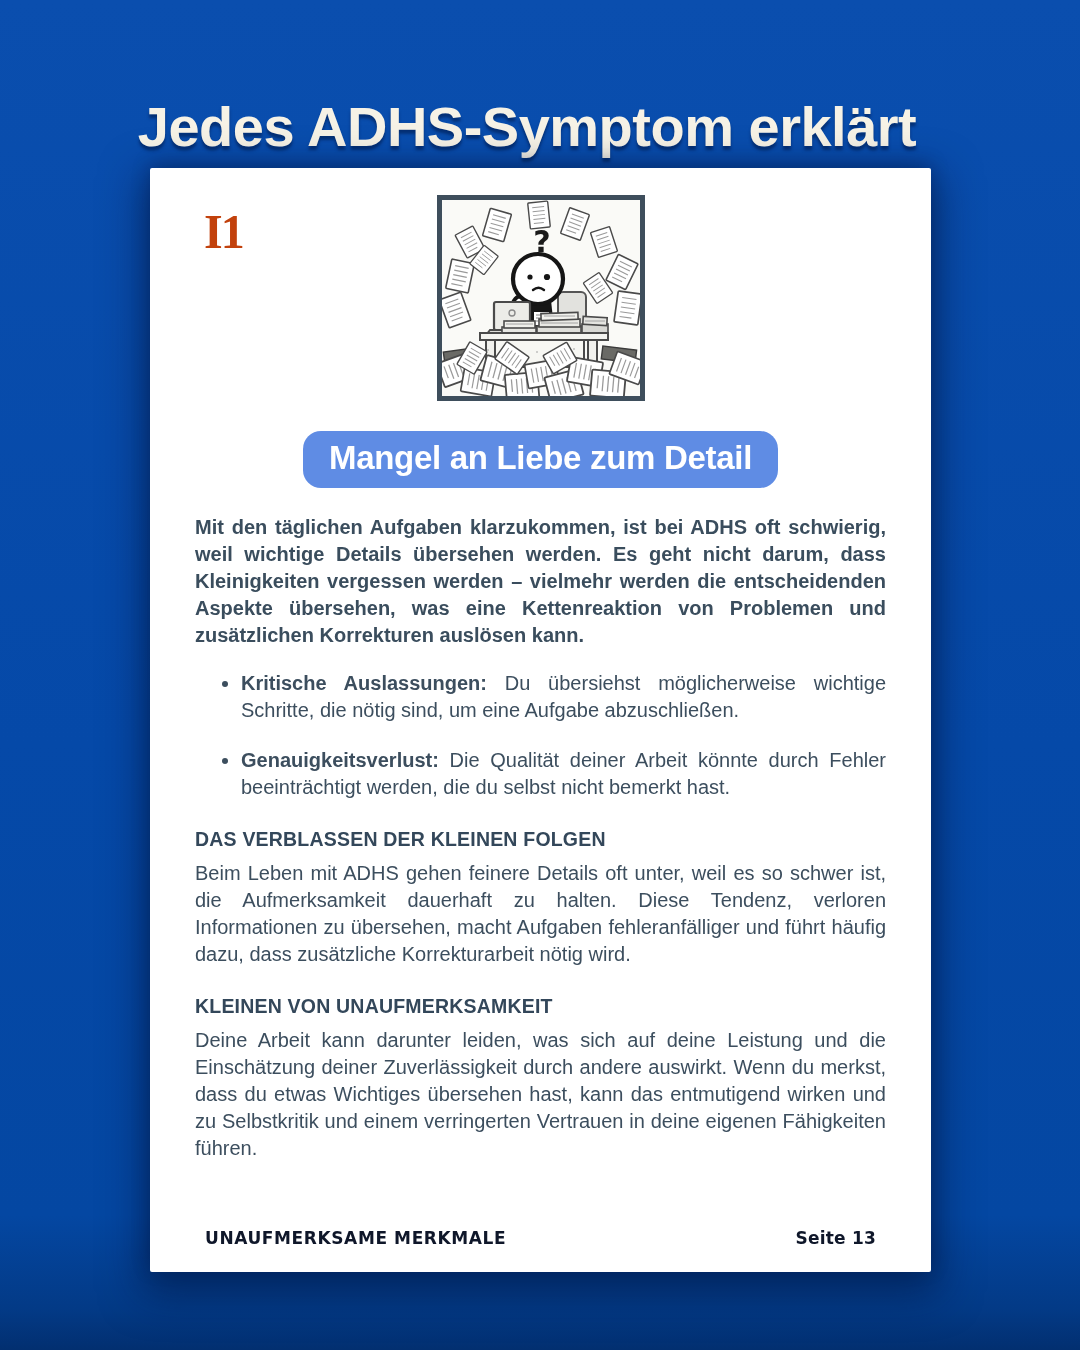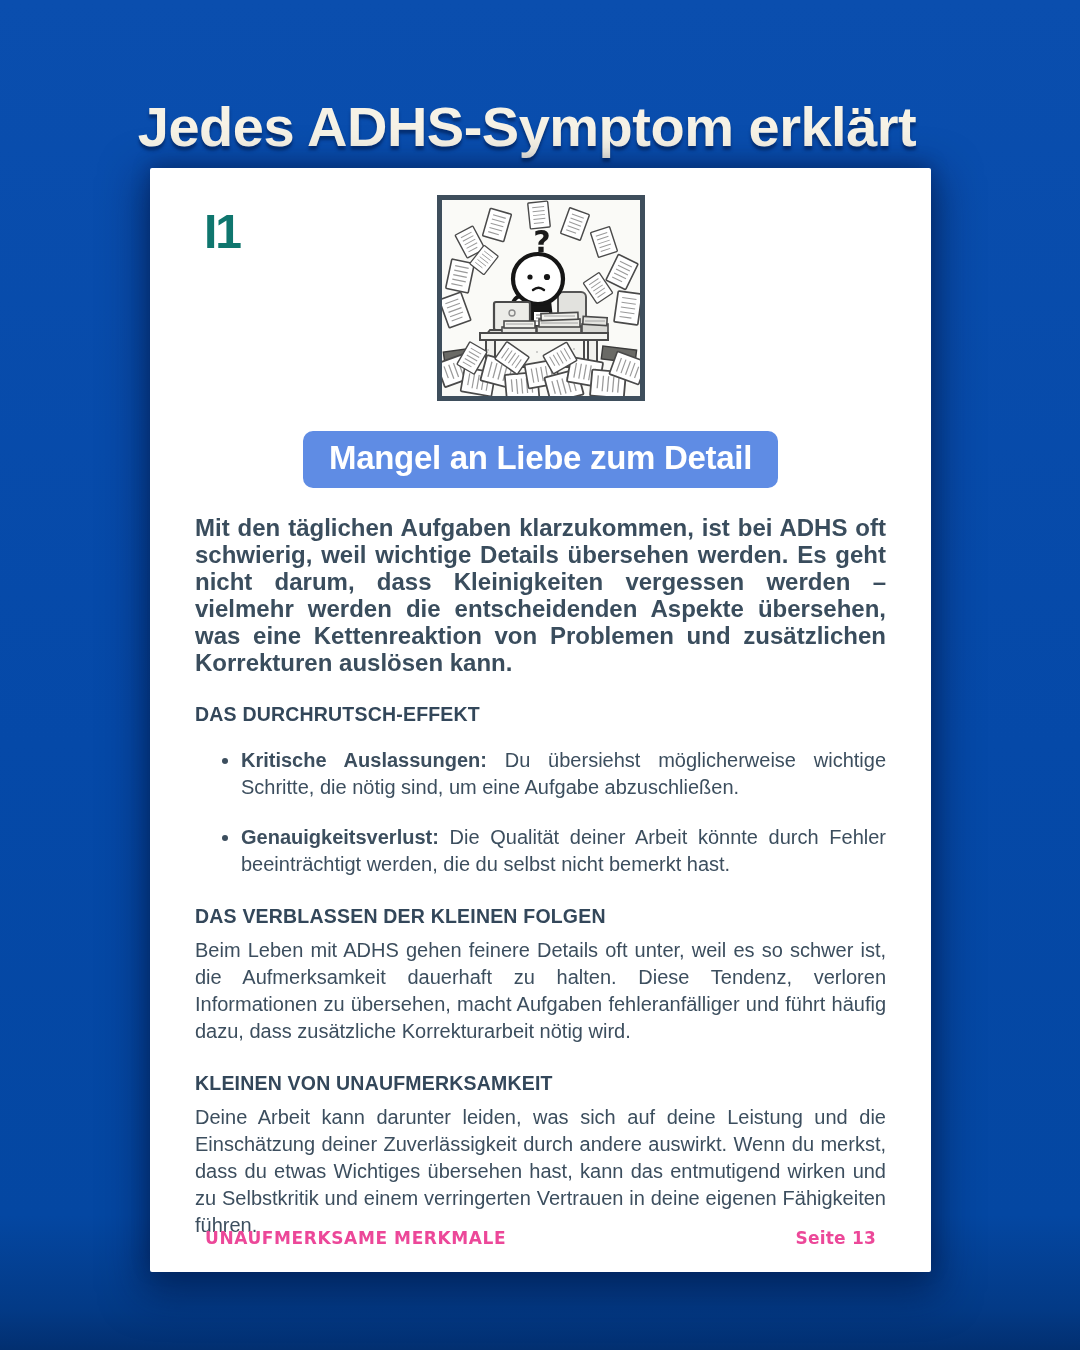--- a/index.html
+++ b/index.html
@@ -13,54 +13,54 @@
     font-size:56px;font-weight:800;letter-spacing:-0.5px;color:#f6f2e6;
     text-shadow:0 4px 3px rgba(2,24,70,.55);
   }
   .page{
     position:absolute;left:150px;top:168px;width:781px;height:1104px;
     background:#ffffff;border-radius:2px;
     box-shadow:0 14px 40px 8px rgba(1,16,52,.5),0 -4px 18px rgba(1,16,52,.28);
   }
   .symptom-code{
     position:absolute;left:54px;top:36px;
-    font-family:Liberation Sans, sans-serif;
-    font-size:48px;font-weight:700;color:#0f766e;letter-spacing:-2px;
+    font-family:Liberation Serif, serif;
+    font-size:48px;font-weight:700;color:#c2410c;letter-spacing:-2px;
   }
   .illus-frame{
     width:208px;height:206px;box-sizing:border-box;margin:27px auto 0;
     border:5px solid #3e4e5c;background:#fbfbf9;overflow:hidden;
   }
   .badge-row{text-align:center;margin-top:30px;}
   .badge{
     display:inline-block;background:#5f8ce4;color:#ffffff;
     font-size:33px;font-weight:700;letter-spacing:-0.3px;
-    padding:8px 26px 11px;border-radius:10px;
+    padding:8px 26px 11px;border-radius:18px;
   }
   .content{padding:0 45px;color:#3c4e5e;}
   .intro{
-    margin-top:26px;font-size:24px;font-weight:700;line-height:27px;
+    margin-top:26px;font-size:20px;font-weight:700;line-height:27px;
     text-align:justify;color:#3a4d5d;
   }
   .sec-h{
     margin:27px 0 9px;font-size:19.5px;font-weight:700;color:#33475a;
     letter-spacing:0.2px;
   }
   .sec-p{margin:0;font-size:20px;line-height:27px;text-align:justify;}
   ul.blist{margin:21px 0 4px;padding-left:30px;}
   ul.blist li{
     margin-bottom:23px;font-size:20px;line-height:27px;text-align:justify;margin-left:16px;
   }
   ul.blist li:last-child{margin-bottom:0;}
   .b-lead{font-weight:700;}
   .page-footer{
     position:absolute;left:55px;right:55px;bottom:24px;
     display:flex;justify-content:space-between;align-items:baseline;
     font-family:"DejaVu Sans",sans-serif;
-    font-size:17px;font-weight:700;color:#ec4899;letter-spacing:0.6px;
+    font-size:17px;font-weight:700;color:#0f172a;letter-spacing:0.6px;
   }
   .page-footer .pf-right{letter-spacing:0.2px;margin-top:20px;}
   svg{display:block;}
 </style>
 </head>
 <body>
 
 <h1 class="cover-title">Jedes ADHS-Symptom erklärt</h1>
 
 <div class="page">
@@ -145,21 +145,20 @@
     </svg>
   </div>
 
   <div class="badge-row">
     <span class="badge">Mangel an Liebe zum Detail</span>
   </div>
 
   <div class="content">
     <p class="intro">Mit den täglichen Aufgaben klarzukommen, ist bei ADHS oft schwierig, weil wichtige Details übersehen werden. Es geht nicht darum, dass Kleinigkeiten vergessen werden – vielmehr werden die entscheidenden Aspekte übersehen, was eine Kettenreaktion von Problemen und zusätzlichen Korrekturen auslösen kann.</p>
 
-    <h2 class="sec-h">DAS DURCHRUTSCH-EFFEKT</h2>
 
     <ul class="blist">
       <li>
         <span class="b-lead">Kritische Auslassungen:</span>
         <span>Du übersiehst möglicherweise wichtige Schritte, die nötig sind, um eine Aufgabe abzuschließen.</span>
       </li>
       <li>
         <span class="b-lead">Genauigkeitsverlust:</span>
         <span>Die Qualität deiner Arbeit könnte durch Fehler beeinträchtigt werden, die du selbst nicht bemerkt hast.</span>
       </li>

